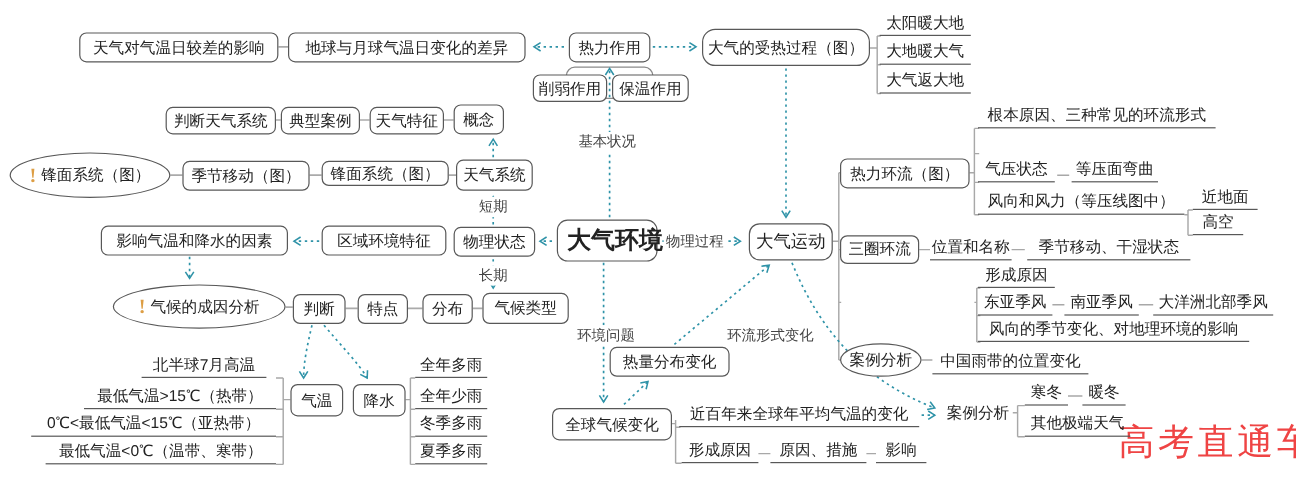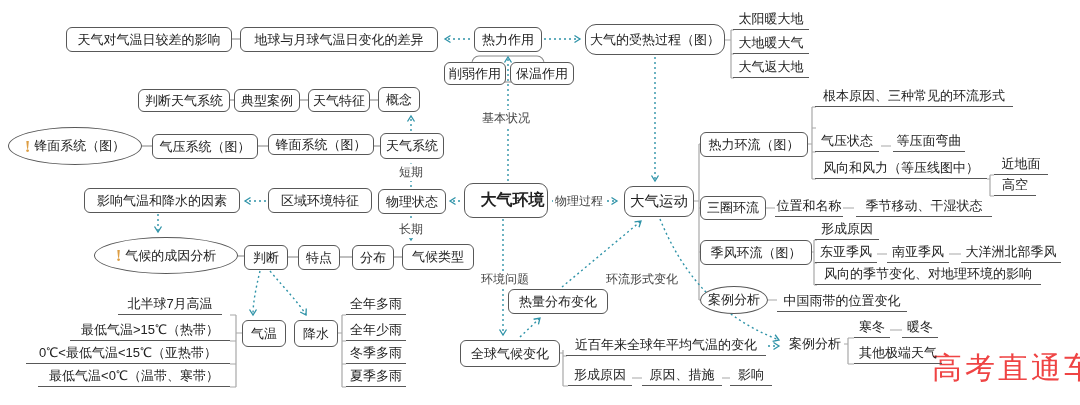--- a/index.html
+++ b/index.html
@@ -4,21 +4,21 @@
 <style>
   html,body{margin:0;padding:0;background:#fff;}
   #canvas{position:relative;width:1080px;height:405px;background:#fff;overflow:hidden;
           font-family:"Liberation Sans",sans-serif;}
   #wires{position:absolute;left:0;top:0;z-index:1;}
   .box{position:absolute;z-index:2;border:1.3px solid #585858;border-radius:6px;background:#fff;
        color:#222;font-size:13px;display:flex;align-items:center;justify-content:center;
        box-sizing:border-box;white-space:nowrap;padding:0 3px;text-align:right;}
   .r10{border-radius:11px;}
   .ellipse{border-radius:50%;}
-  .big{font-weight:bold;font-size:16px;border-radius:9px;padding-left:16px;}
+  .big{font-weight:bold;font-size:20px;border-radius:9px;padding-left:16px;}
   .mid{font-size:14.5px;border-radius:9px;}
   .cell{position:absolute;z-index:2;border-bottom:1.4px solid #585858;color:#222;font-size:13px;
         text-align:center;box-sizing:border-box;white-space:nowrap;display:flex;align-items:flex-end;
         justify-content:center;padding-bottom:1px;}
   .plain{border-bottom:none;}
   .lbl{position:absolute;z-index:3;font-size:12px;color:#444;background:#fff;padding:0 2px;
        white-space:nowrap;}
   .excl{color:#dd9e44;font-weight:bold;font-size:17px;margin-right:4px;line-height:1;
         font-family:"Liberation Serif",serif;}
   .watermark{position:absolute;z-index:1;font-size:30px;color:#ef4444;letter-spacing:3px;
@@ -92,21 +92,21 @@
 
 <div class="box" style="left:138px;top:89px;width:92px;height:23px">判断天气系统</div>
 <div class="box" style="left:234px;top:89px;width:66px;height:23px">典型案例</div>
 <div class="box" style="left:308px;top:89px;width:62px;height:23px">天气特征</div>
 <div class="box" style="left:378px;top:87px;width:42px;height:25px">概念</div>
 
 <div class="box ellipse" style="left:8px;top:127px;width:134px;height:38px">
   <span class="excl">!</span>
   <span>锋面系统（图）</span>
 </div>
-<div class="box" style="left:152px;top:134px;width:106px;height:25px">气压系统（图）</div>
+<div class="box" style="left:152px;top:134px;width:106px;height:25px">季节移动（图）</div>
 <div class="box" style="left:268px;top:134px;width:106px;height:21px">锋面系统（图）</div>
 <div class="box" style="left:380px;top:133px;width:64px;height:26px">天气系统</div>
 
 <div class="box" style="left:84px;top:188px;width:156px;height:25px">影响气温和降水的因素</div>
 <div class="box" style="left:268px;top:188px;width:104px;height:25px">区域环境特征</div>
 <div class="box" style="left:378px;top:189px;width:68px;height:25px">物理状态</div>
 <div class="box big" style="left:464px;top:183px;width:84px;height:35px">大气环境</div>
 <div class="box mid" style="left:624px;top:186px;width:70px;height:31px">大气运动</div>
 
 <div class="box" style="left:700px;top:132px;width:108px;height:25px">热力环流（图）</div>
@@ -114,21 +114,20 @@
 <div class="cell" style="left:815px;top:132px;width:64px;height:20px">气压状态</div>
 <div class="cell" style="left:893px;top:132px;width:72px;height:20px">等压面弯曲</div>
 <div class="cell" style="left:815px;top:158px;width:172px;height:21px">风向和风力（等压线图中）</div>
 <div class="cell" style="left:994px;top:155px;width:54px;height:20px">近地面</div>
 <div class="cell" style="left:994px;top:177px;width:42px;height:19px">高空</div>
 
 <div class="box" style="left:700px;top:196px;width:66px;height:24px">三圈环流</div>
 <div class="cell" style="left:775px;top:196px;width:68px;height:21px">位置和名称</div>
 <div class="cell" style="left:856px;top:196px;width:136px;height:21px">季节移动、干湿状态</div>
 
-<div class="box" style="left:700px;top:240px;width:112px;height:25px">季风环流（图）</div>
 <div class="cell" style="left:815px;top:220px;width:64px;height:20px">形成原因</div>
 <div class="cell" style="left:815px;top:243px;width:62px;height:20px">东亚季风</div>
 <div class="cell" style="left:887px;top:243px;width:62px;height:20px">南亚季风</div>
 <div class="cell" style="left:961px;top:243px;width:100px;height:20px">大洋洲北部季风</div>
 <div class="cell" style="left:815px;top:265px;width:226px;height:20px">风向的季节变化、对地理环境的影响</div>
 
 <div class="box ellipse" style="left:700px;top:286px;width:68px;height:28px">案例分析</div>
 <div class="cell" style="left:777px;top:291px;width:130px;height:21px">中国雨带的位置变化</div>
 
 <div class="box ellipse" style="left:94px;top:237px;width:144px;height:37px">

